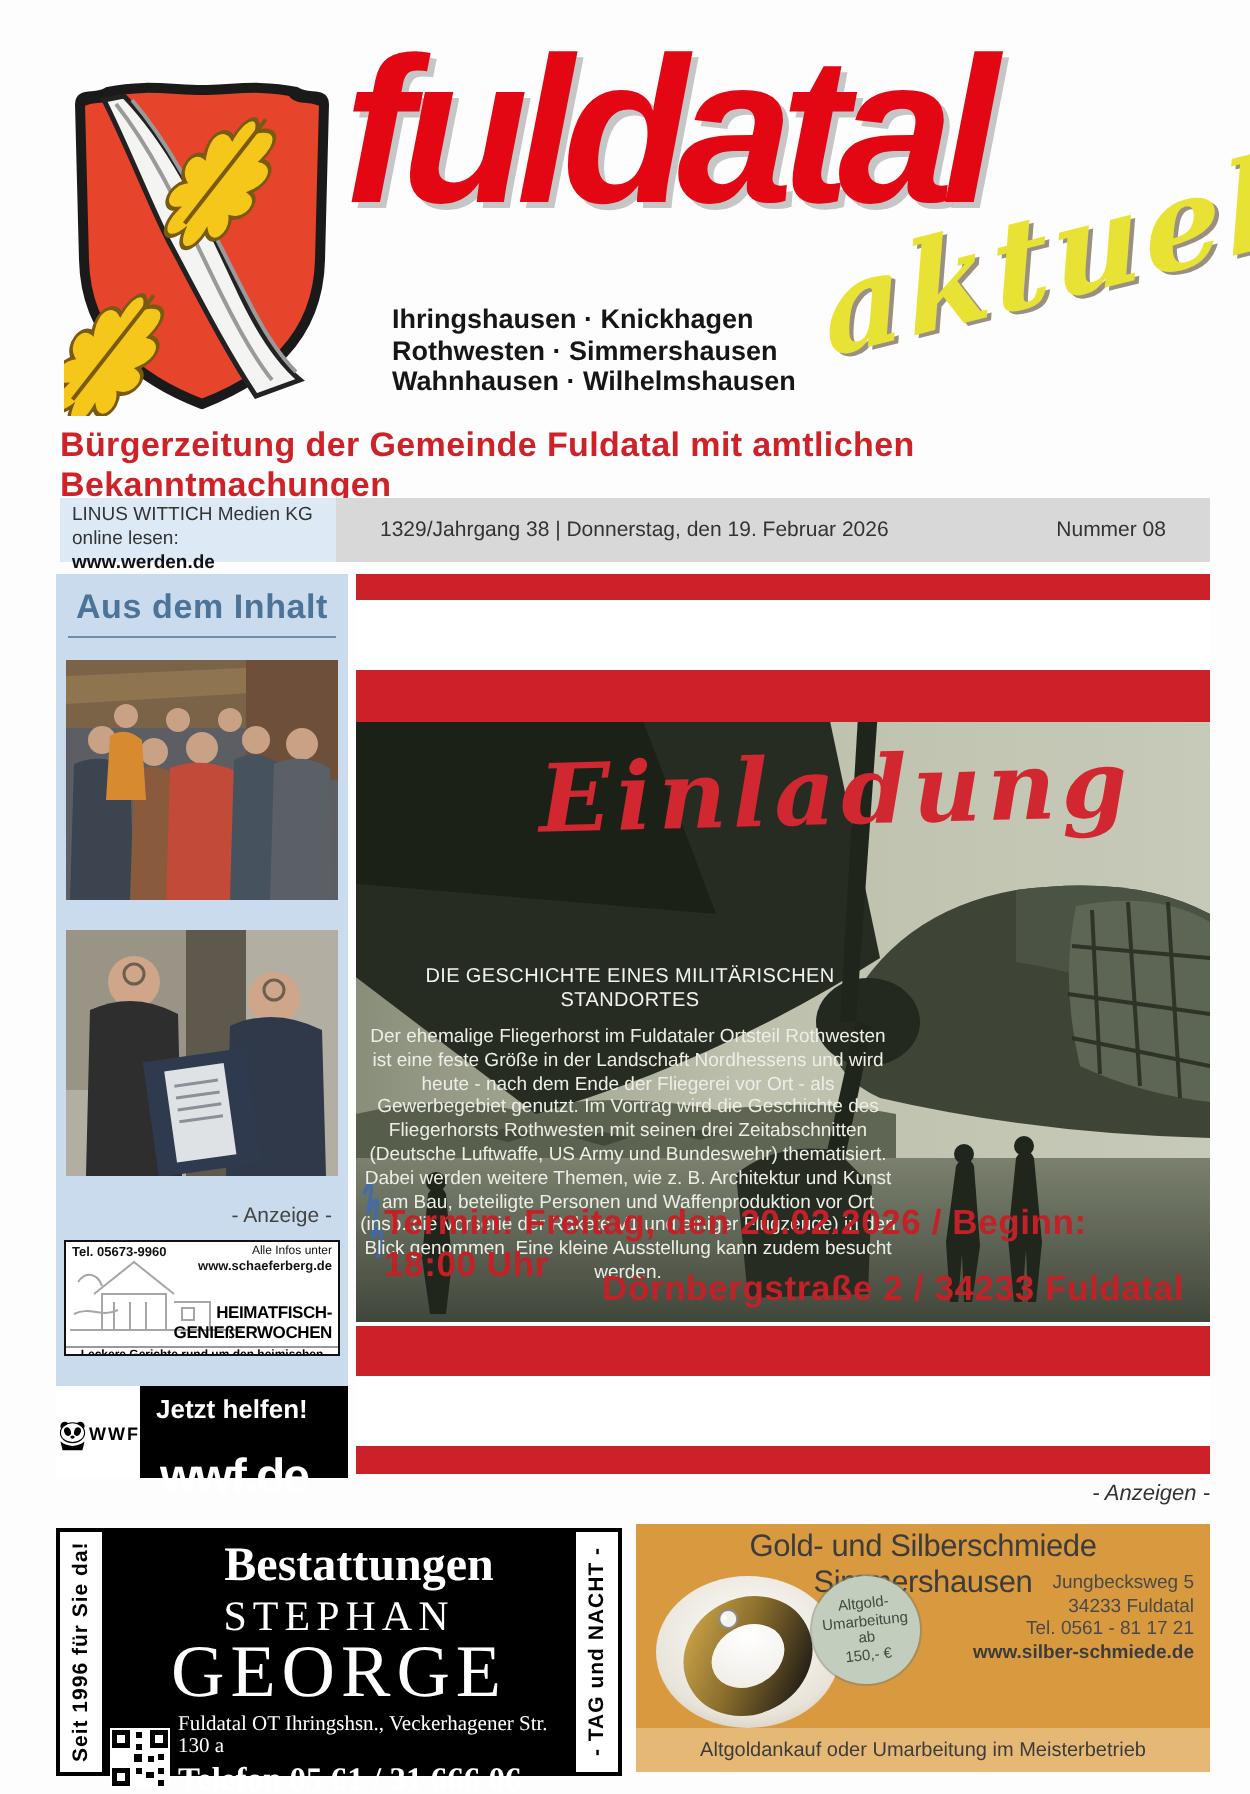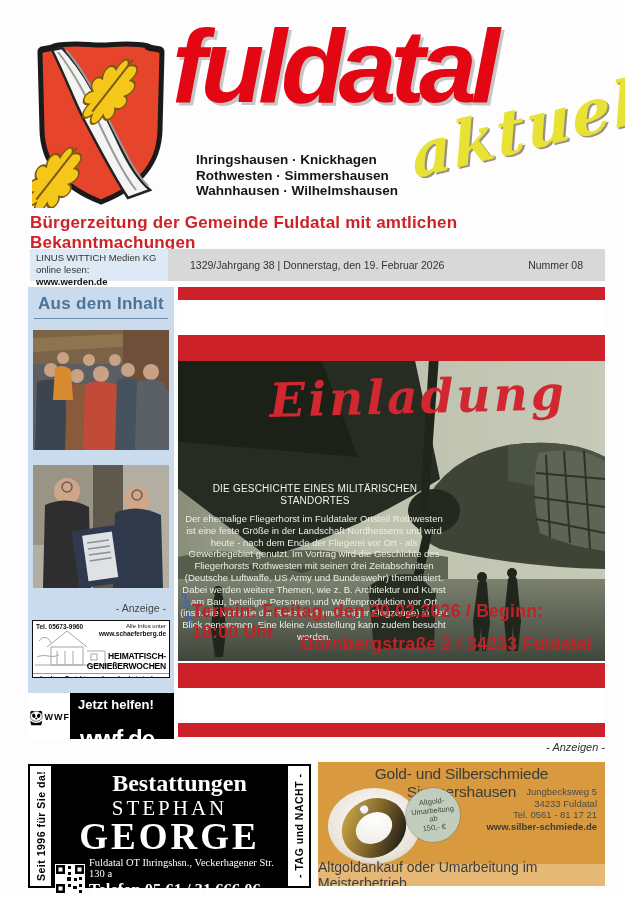--- a/index.html
+++ b/index.html
@@ -117,21 +117,21 @@
   .g-strip { width:21px; background:#fff; position:relative; }
   .g-strip span {
     position:absolute; left:0; top:0; width:100%; height:100%;
     writing-mode:vertical-rl; transform:rotate(180deg);
     display:flex; align-items:center; justify-content:center;
     font-size:10.5px; font-weight:bold; color:#000; letter-spacing:.5px; white-space:nowrap;
   }
   .g-center { flex:1; color:#fff; text-align:center; font-family:"Liberation Serif", serif; padding-top:4px; }
   .g-line1 { font-size:24px; font-weight:bold;padding-left:20px; }
   .g-line2 { font-size:21px; letter-spacing:3px; line-height:22px; }
-  .g-line3 { font-size:37px; font-weight:bold; letter-spacing:3px; line-height:36px; }
+  .g-line3 { font-size:37px; font-weight:normal; letter-spacing:3px; line-height:36px; }
   .g-bottom { display:flex; align-items:center; padding:2px 4px 0 4px; text-align:left; }
   .g-qr { width:30px; height:30px; background:#fff; flex:0 0 auto; margin-right:4px; }
   .g-addr-wrap { flex:1; }
   .g-addr { font-size:10.5px; line-height:11px; }
   .g-phone { font-size:16.5px; font-weight:bold; margin-top:1px; }
 
   
   .gold-ad {
     position:absolute; left:318px; top:762px; width:287px; height:124px;
     background:#d9993f; overflow:hidden;
@@ -143,21 +143,21 @@
   .gold-ring { position:absolute; left:8px; top:24px; }
   .gold-badge {
     position:absolute; left:88px; top:26px; width:54px; height:54px; border-radius:50%;
     background:#c3cdbd; display:flex; flex-direction:column; align-items:center; justify-content:center;
     font-size:7.5px; line-height:8.5px; color:#3f4a42; transform:rotate(-6deg);
     box-shadow:0 0 0 1px rgba(120,130,115,.5);
   }
   .gold-footer {
     position:absolute; left:0; bottom:0; width:100%; height:22px;
     background:rgba(255,244,220,.35); display:flex; align-items:center; justify-content:center;
-    font-size:14px; color:#3c3c3c;
+    font-size:10px; color:#3c3c3c;
   }
 </style>
 </head>
 <body>
 
 <div class="page">
 
   <svg class="coat-of-arms" viewBox="0 0 138 170">
     <path d="M8,14 C8,8 16,12 22,8 C40,4 55,7 69,7 C83,7 98,4 116,8 C122,12 130,8 130,14 L128,92 C127,132 100,152 69,164 C38,152 11,132 10,92 Z" fill="#e6452c" stroke="#1a1a1a" stroke-width="5"></path>
     <path d="M8,14 C14,10 20,13 24,9" fill="none" stroke="#1a1a1a" stroke-width="4"></path>

